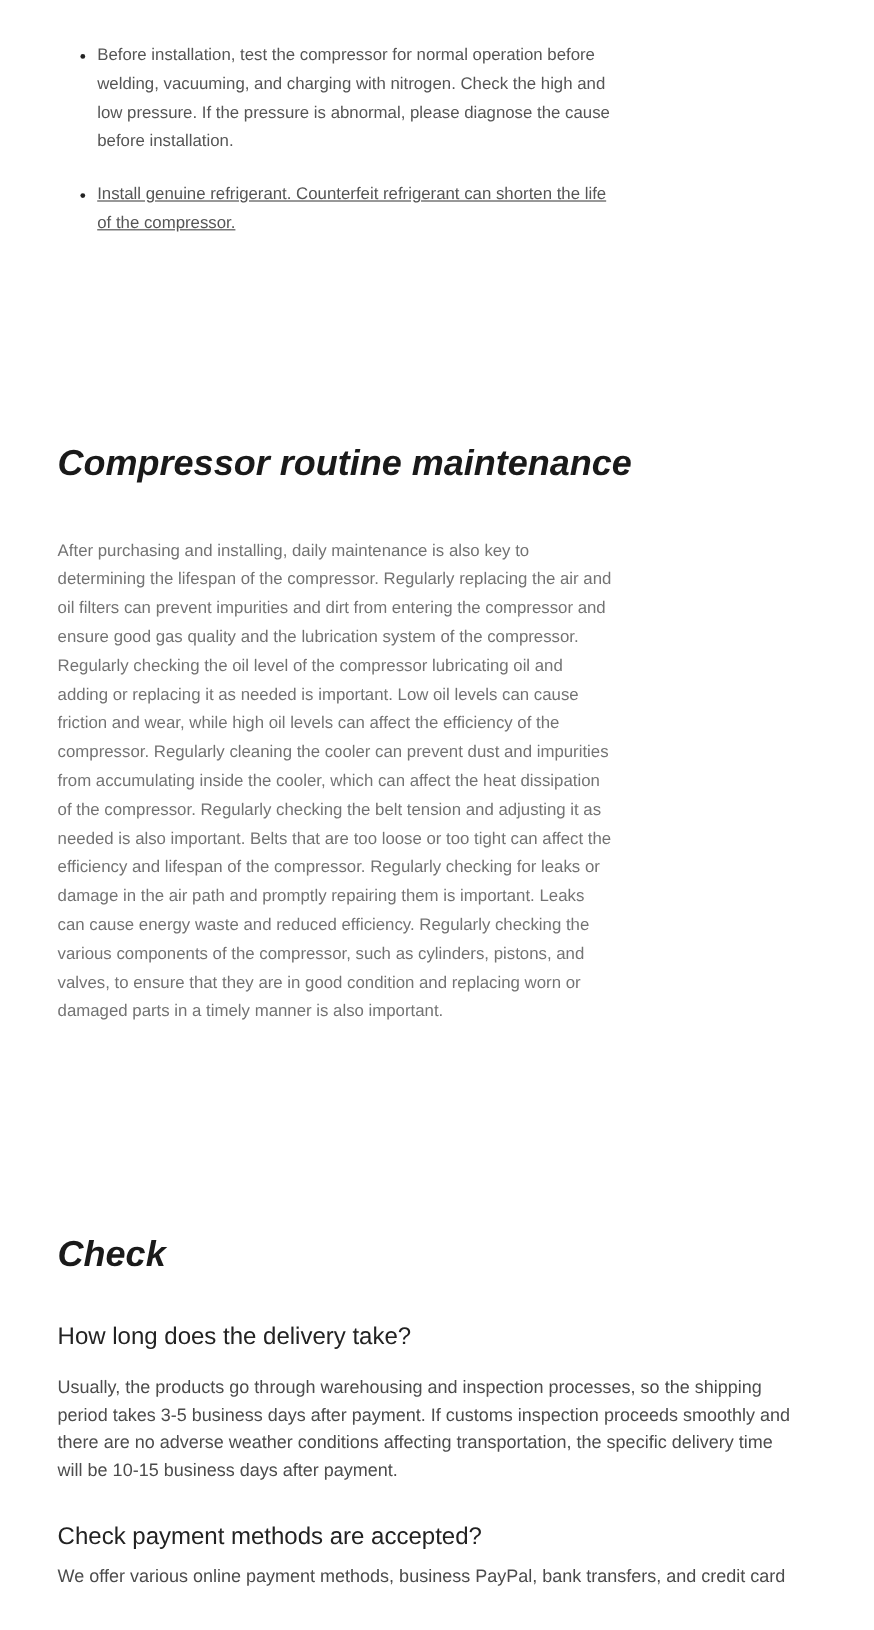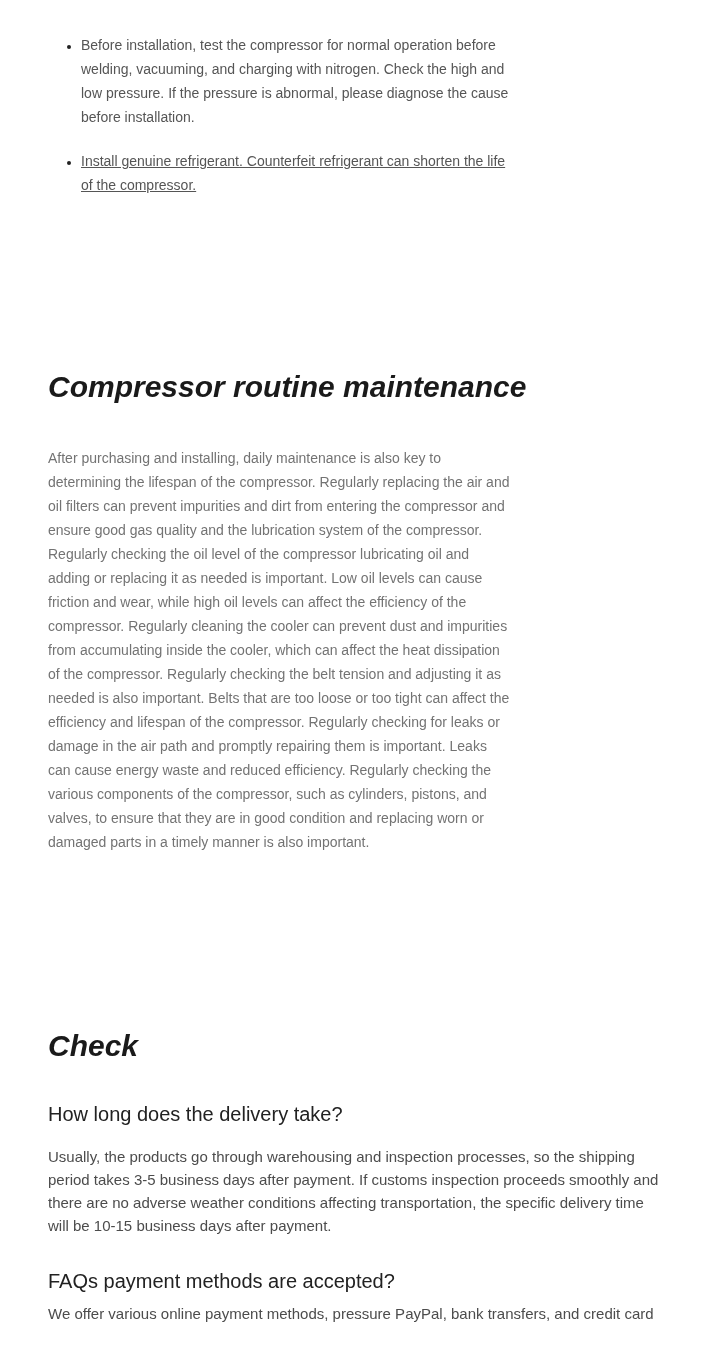--- a/index.html
+++ b/index.html
@@ -91,18 +91,18 @@
     <h2 class="h2">Compressor routine maintenance</h2>
 
     <p class="body-para">After purchasing and installing, daily maintenance is also key to determining the lifespan of the compressor. Regularly replacing the air and oil filters can prevent impurities and dirt from entering the compressor and ensure good gas quality and the lubrication system of the compressor. Regularly checking the oil level of the compressor lubricating oil and adding or replacing it as needed is important. Low oil levels can cause friction and wear, while high oil levels can affect the efficiency of the compressor. Regularly cleaning the cooler can prevent dust and impurities from accumulating inside the cooler, which can affect the heat dissipation of the compressor. Regularly checking the belt tension and adjusting it as needed is also important. Belts that are too loose or too tight can affect the efficiency and lifespan of the compressor. Regularly checking for leaks or damage in the air path and promptly repairing them is important. Leaks can cause energy waste and reduced efficiency. Regularly checking the various components of the compressor, such as cylinders, pistons, and valves, to ensure that they are in good condition and replacing worn or damaged parts in a timely manner is also important.</p>
 
     <h2 class="h2 faqs">Check</h2>
 
     <h3 class="faq-question q1">How long does the delivery take?</h3>
 
     <p class="faq-answer a1">Usually, the products go through warehousing and inspection processes, so the shipping period takes 3-5 business days after payment. If customs inspection proceeds smoothly and there are no adverse weather conditions affecting transportation, the specific delivery time will be 10-15 business days after payment.</p>
 
-    <h3 class="faq-question q2">FAQs payment methods are accepted?</h3>
+    <h3 class="faq-question q2">Check payment methods are accepted?</h3>
 
-    <p class="faq-answer a2">We offer various online payment methods, pressure PayPal, bank transfers, and credit card</p>
+    <p class="faq-answer a2">We offer various online payment methods, business PayPal, bank transfers, and credit card</p>
 
   </div>
 </div>
 
 </body></html>

